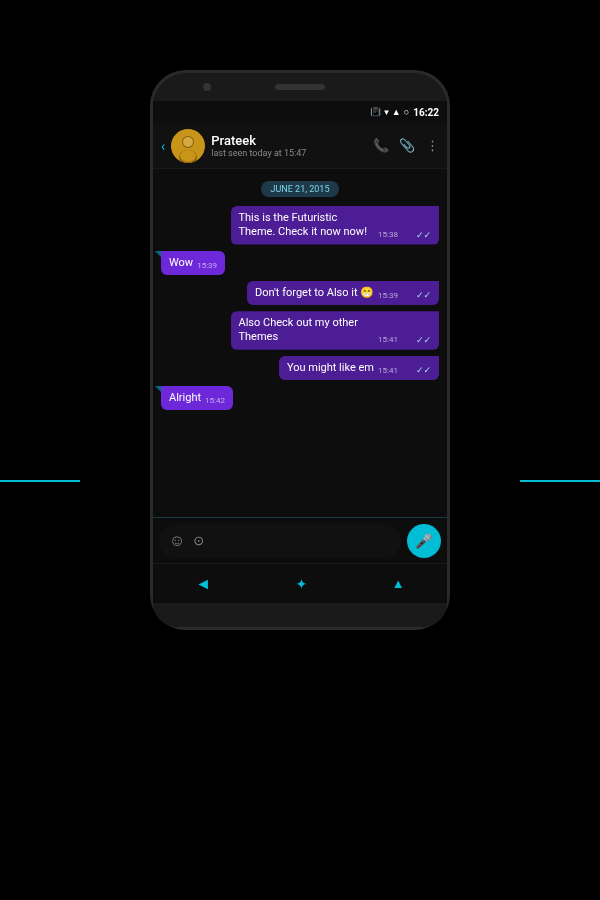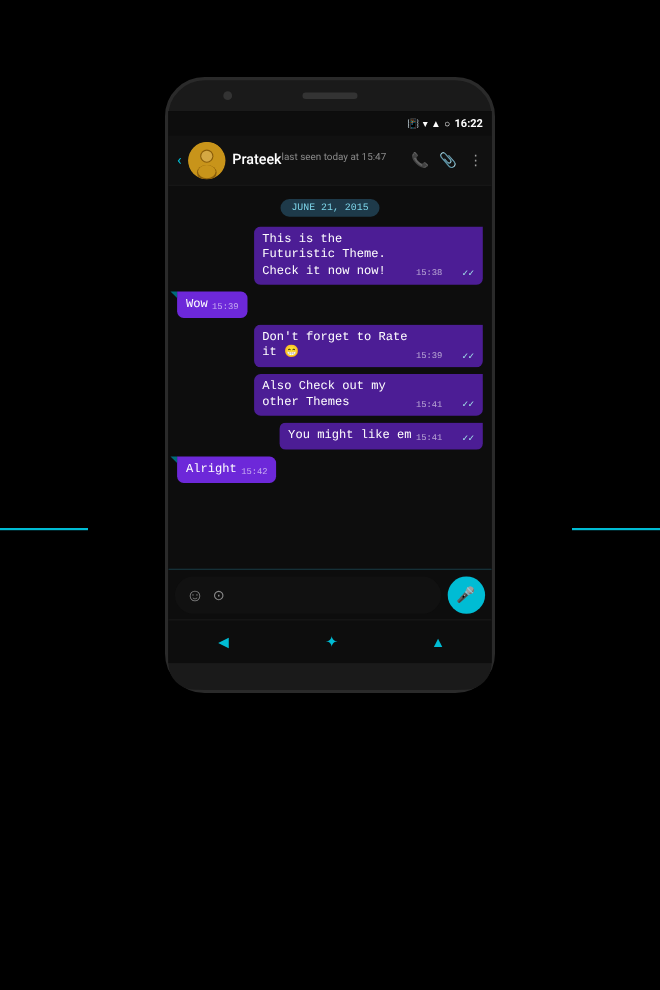--- a/index.html
+++ b/index.html
@@ -121,21 +121,22 @@
       align-items: center;
       justify-content: center;
       overflow: hidden;
       font-size: 14px;
       flex-shrink: 0;
     }
 
     .contact-info {
       flex: 1;
       display: flex;
-      flex-direction: row;
+      flex-direction: column;
+      justify-content: center;
     }
 
     .contact-name {
       font-size: 13px;
       color: #fff;
       font-weight: 500;
     }
 
     .contact-status {
       font-size: 9px;
@@ -155,21 +156,20 @@
     }
 
     .chat-body {
       flex: 1;
       overflow-y: auto;
       padding: 8px;
       display: flex;
       flex-direction: column;
       gap: 4px;
       background: #0d0d0d;
-      font-family: Liberation Mono, monospace;
     }
 
     .date-divider {
       align-self: center;
       background: #1e3a4a;
       color: #7dd4e8;
       font-size: 9px;
       padding: 3px 10px;
       border-radius: 10px;
       margin: 4px 0;
@@ -416,21 +416,21 @@
             <div class="bubble incoming">
               <span class="bubble-text">Wow</span>
               <span class="bubble-meta">
                 <span>15:39</span>
               </span>
             </div>
           </div>
 
           <div class="msg-row outgoing">
             <div class="bubble outgoing">
-              <span class="bubble-text">Don't forget to Rate it 😁</span>
+              <span class="bubble-text">Don't forget to Also it 😁</span>
               <span class="bubble-meta">
                 <span>15:39</span>
                 <span class="tick">✓✓</span>
               </span>
             </div>
           </div>
 
 
           <div class="msg-row outgoing">
             <div class="bubble outgoing">

